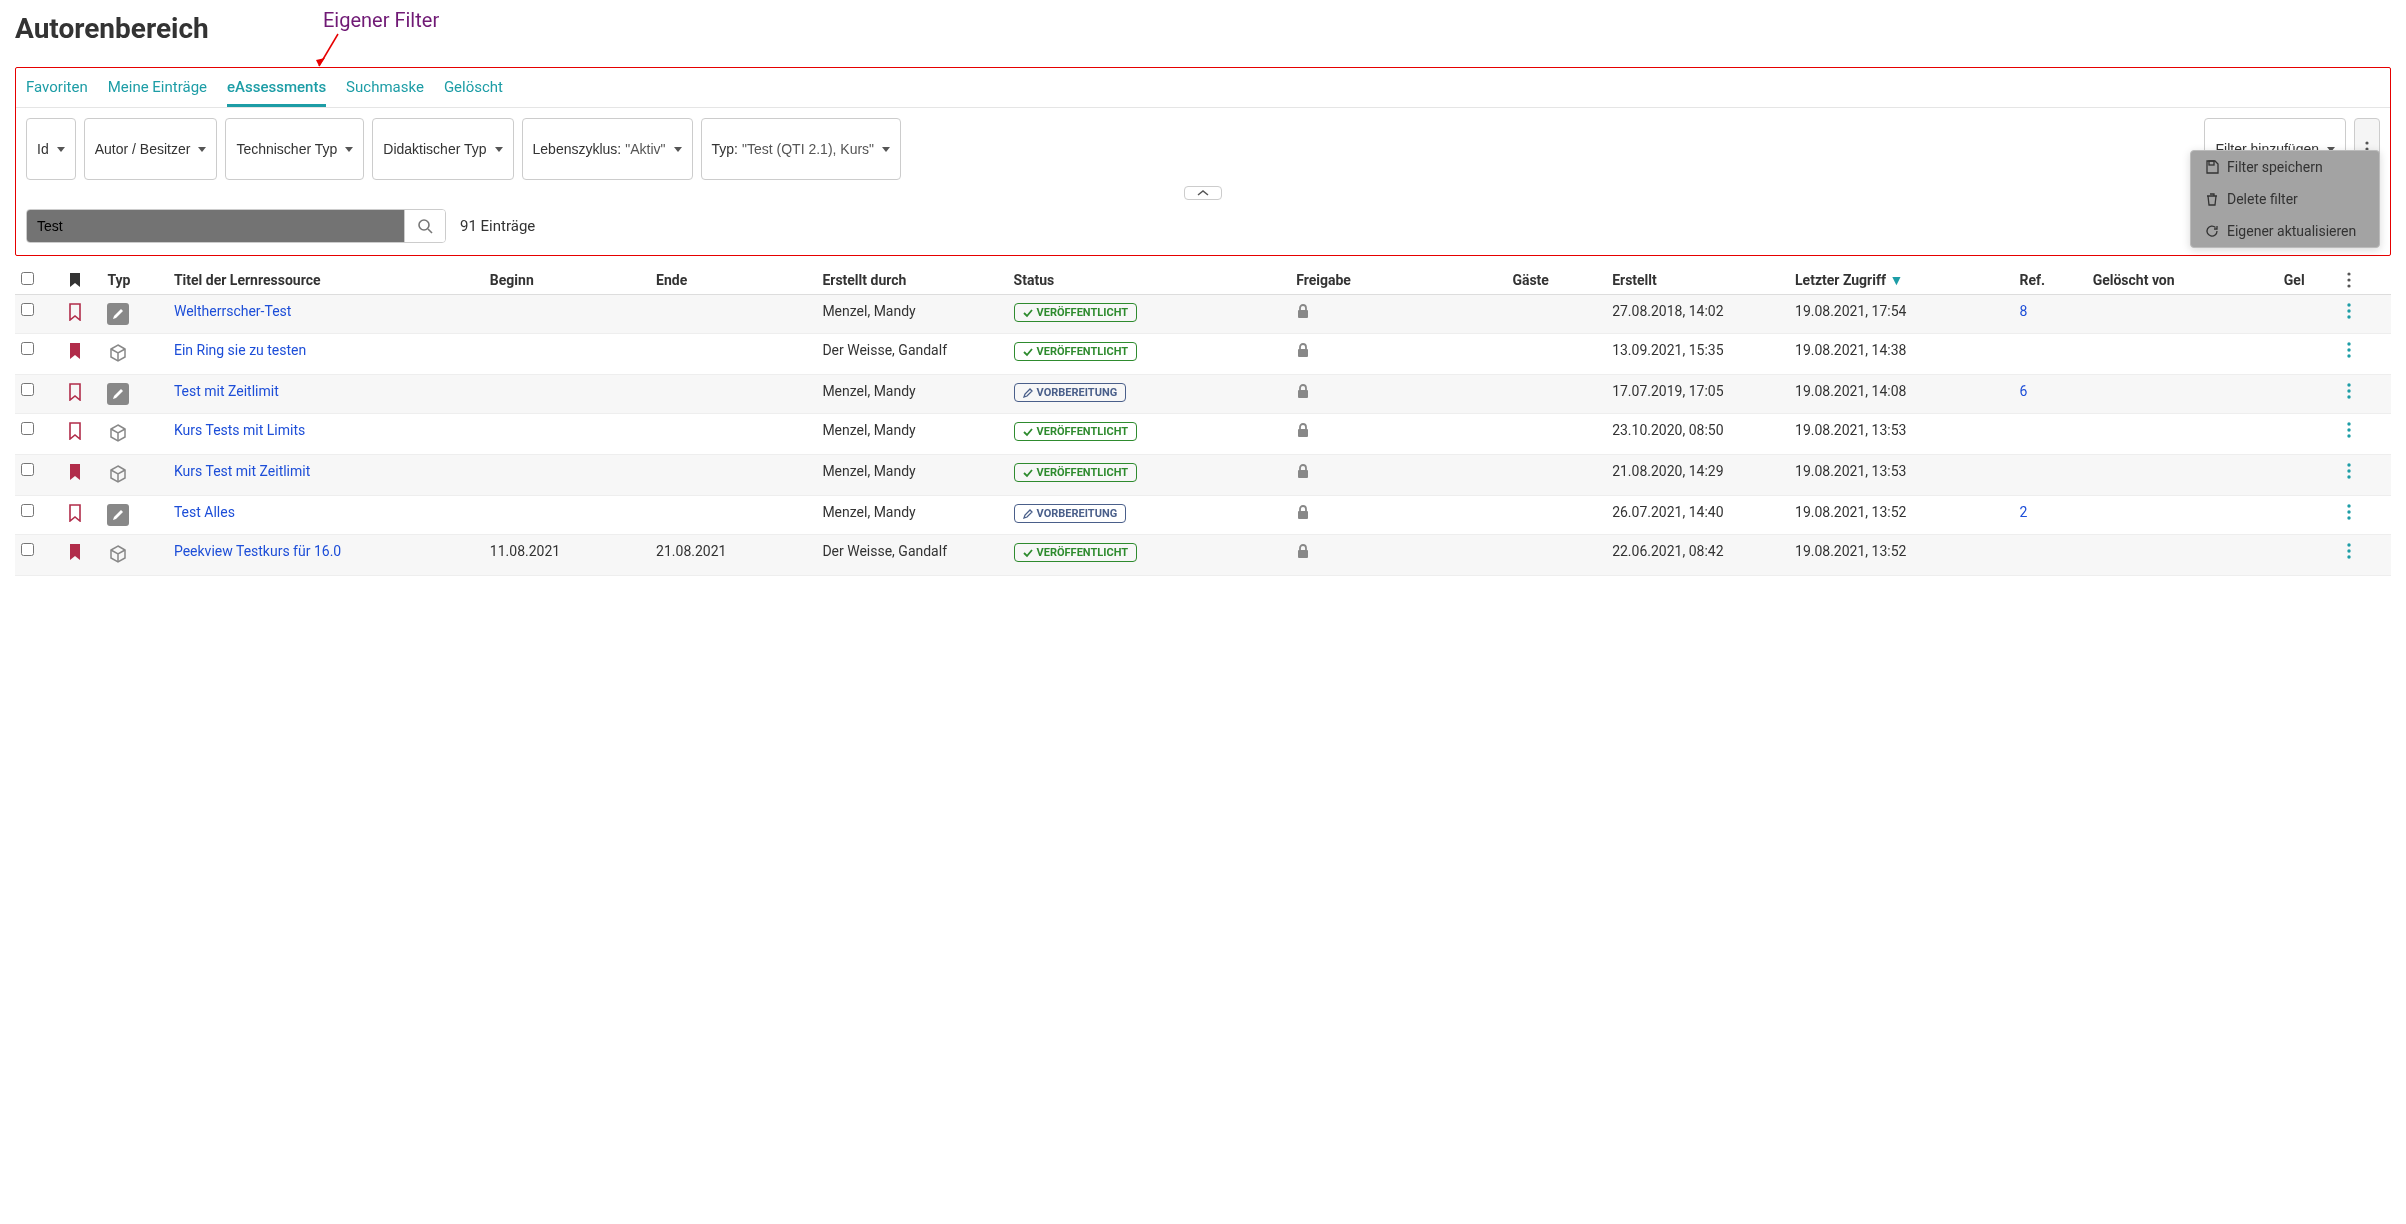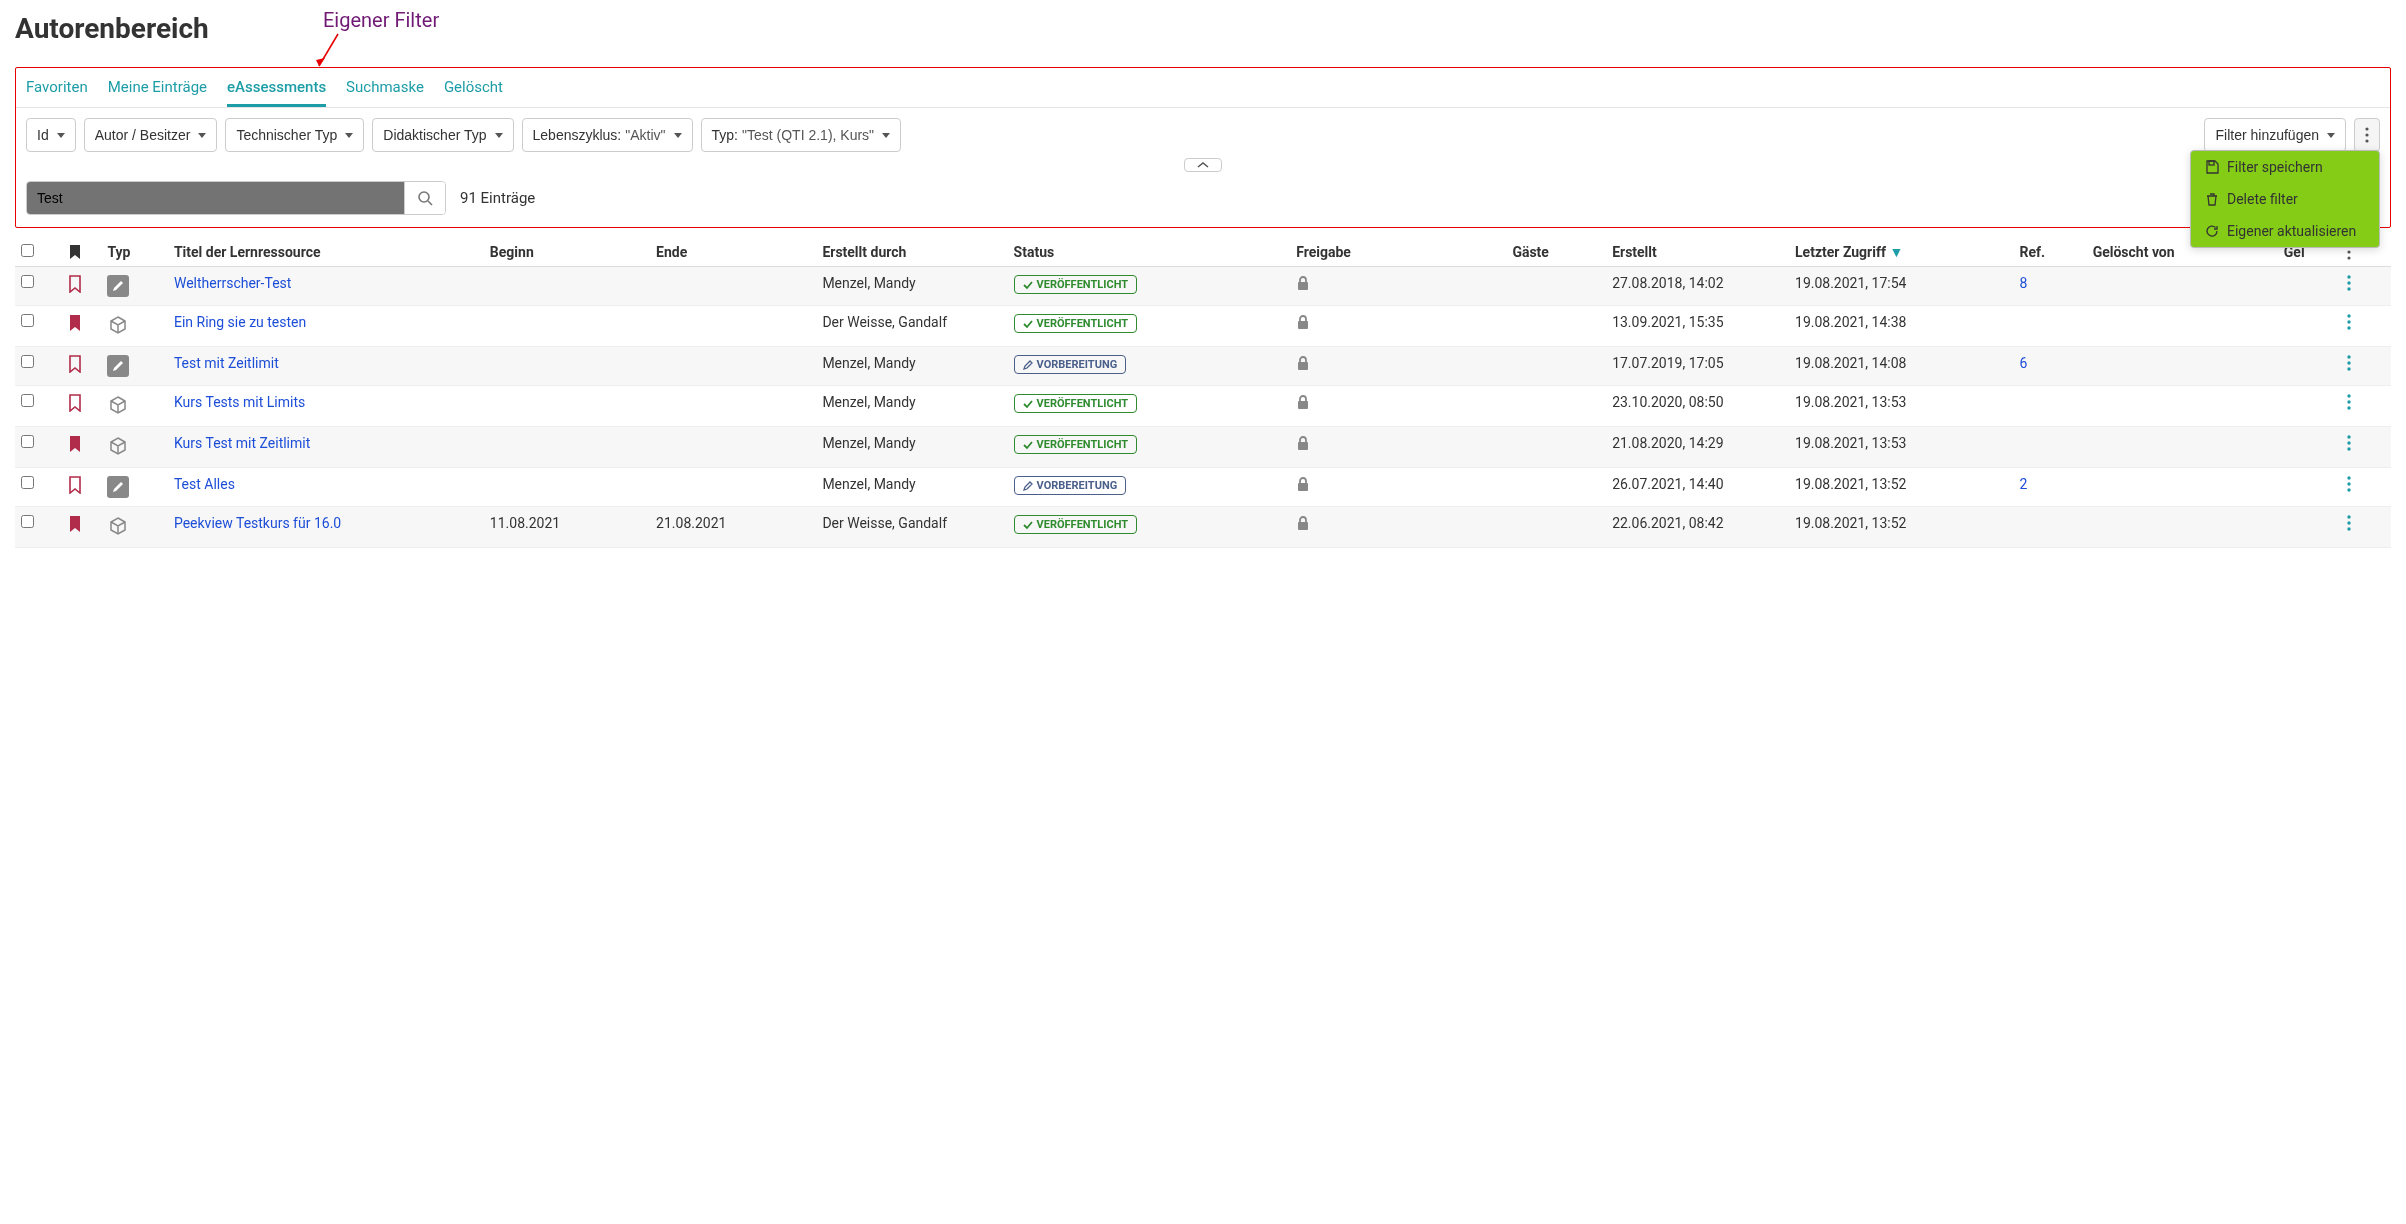--- a/index.html
+++ b/index.html
@@ -8,37 +8,37 @@
   .annot { color: #701a75; position: absolute; font-weight: 400; font-size: 20px; top: -4px; left: 308px; }
   .annot-arrow { position: absolute; left: 298px; top: 20px; color: #e60000; }
 
   .redbox { border: 1.5px solid #e60000; border-radius: 2px; padding: 0 0 6px 0; margin-bottom: 10px; }
 
   .tabs { display: flex; gap: 20px; padding: 6px 10px 0 10px; border-bottom: 1px solid #e5e5e5; }
   .tab { color: #1d9da6; padding: 4px 0 8px 0; cursor: pointer; font-size: 15px; }
   .tab.active { border-bottom: 3px solid #1d9da6; font-weight: 500; }
 
   .filters-row { display: flex; gap: 8px; padding: 10px 10px 0 10px; flex-wrap: wrap; position: relative; }
-  .filter-btn { border: 1px solid #ccc; border-radius: 4px; background: #fff; padding: 8px 10px; font-size: 14px; cursor: pointer; display: inline-flex; align-items: center; gap: 4px; color: #333; }
+  .filter-btn { border: 1px solid #ccc; border-radius: 4px; background: #fff; padding: 22px 10px; font-size: 14px; cursor: pointer; display: inline-flex; align-items: center; gap: 4px; color: #333; }
   .caret::after { content: ""; border-left: 4px solid transparent; border-right: 4px solid transparent; border-top: 5px solid #555; display: inline-block; margin-left: 4px; vertical-align: middle; }
   .filter-val { color: #555; }
   .spacer { flex: 1; }
   .kebab-btn { border: 1px solid #ccc; border-radius: 4px; background: #f5f5f5; padding: 6px 10px; cursor: pointer; }
 
   .collapse-row { text-align: center; padding: 6px 0 0 0; }
   .collapse-btn { border: 1px solid #ccc; border-radius: 4px; background: #fff; padding: 2px 12px; cursor: pointer; display: inline-block; }
 
   .search-row { display: flex; align-items: center; gap: 14px; padding: 6px 10px; position: relative; }
   .search-wrap { display: flex; border: 1px solid #ccc; border-radius: 4px; overflow: hidden; width: 420px; }
   .search-input { border: none; padding: 8px 10px; flex: 1; font-size: 14px; outline: none; background: #737373; }
   .search-btn { border: none; border-left: 1px solid #ccc; background: #fff; padding: 0 12px; cursor: pointer; color: #666; }
   .entries { color: #333; font-size: 15px; }
   .sort-btn { border: 1px solid #ccc; border-radius: 4px; background: #fff; padding: 6px 10px; display: inline-flex; align-items: center; gap: 6px; cursor: pointer; }
 
-  .dropdown { position: absolute; right: 10px; top: 42px; background: #84cc16; border: 1px solid #bbb; border-radius: 4px; box-shadow: 0 2px 8px rgba(0,0,0,.15); min-width: 190px; z-index: 50; }
+  .dropdown { position: absolute; right: 10px; top: 42px; background: #a3a3a3; border: 1px solid #bbb; border-radius: 4px; box-shadow: 0 2px 8px rgba(0,0,0,.15); min-width: 190px; z-index: 50; }
   .dropdown-item { padding: 8px 14px; cursor: pointer; display: flex; align-items: center; gap: 8px; font-size: 14px; }
 
   table { width: 100%; border-collapse: collapse; table-layout: fixed; }
   th { text-align: left; font-weight: 700; font-size: 14px; padding: 6px 6px; border-bottom: 1px solid #ddd; white-space: nowrap; overflow: hidden; text-overflow: ellipsis; }
   th.sorted { color: #333; }
   th.sorted .sort-ind { color: #1d9da6; }
   td { padding: 8px 6px; vertical-align: top; font-size: 14px; border-bottom: 1px solid #eee; }
   tbody tr:nth-child(odd) { background: #f7f7f7; }
   .link { color: #1d4ed8; cursor: pointer; }
   .status-badge { display: inline-flex; align-items: center; gap: 4px; border-radius: 4px; padding: 2px 8px; font-size: 11px; font-weight: 700; border: 1.5px solid; }

